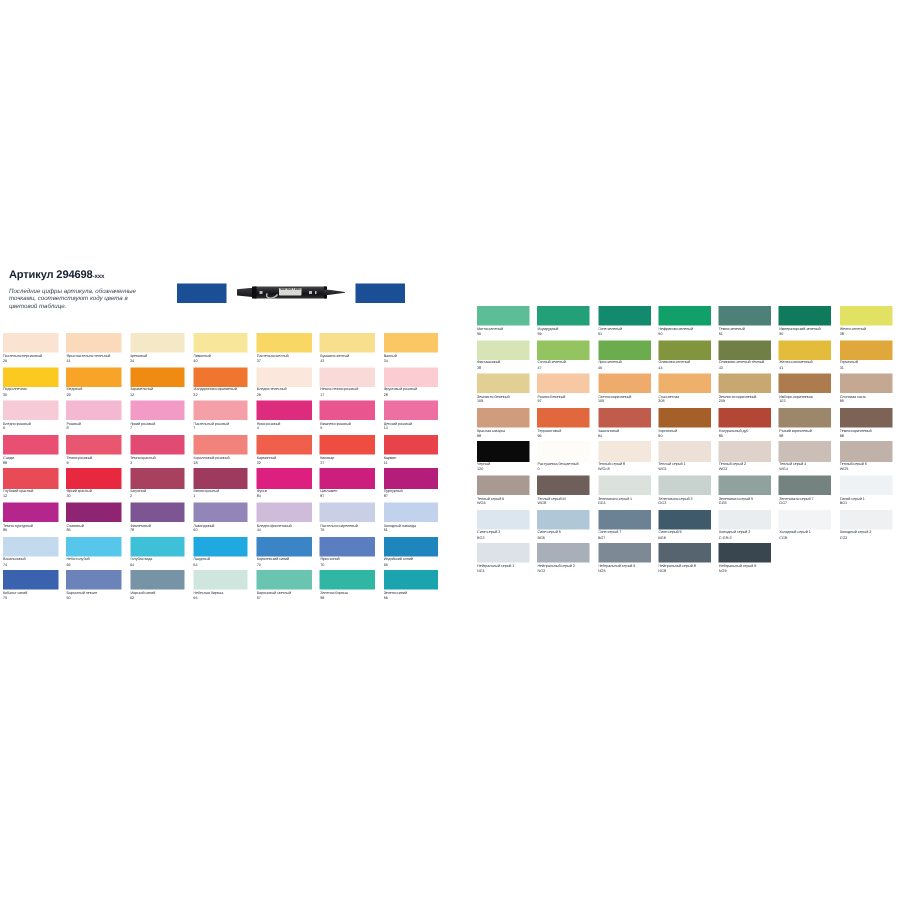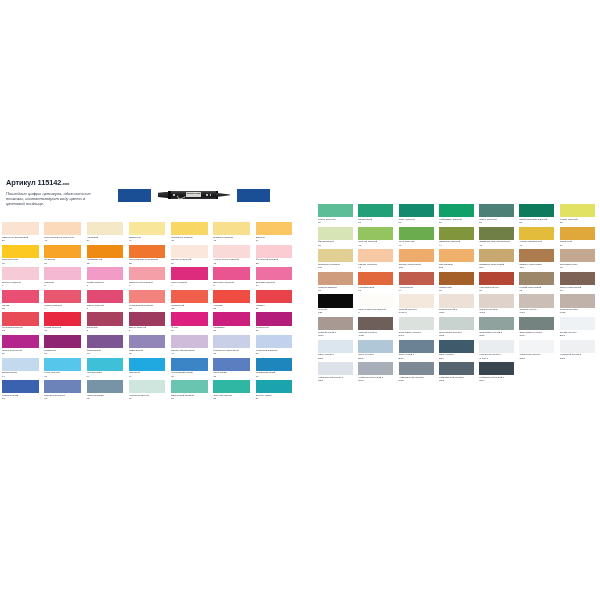--- a/index.html
+++ b/index.html
@@ -91,21 +91,21 @@
     position:absolute;left:0;top:17.1px;
     font-size:2.5px;line-height:3.1px;color:#2d3440;
   }
 </style>
 </head>
 <body style="background: rgb(255, 255, 255);">
 
 <div id="sheet">
 
   <div class="header">
-    <div class="art-title"><span>Артикул 115142</span><span class="suffix">-xxx</span></div>
+    <div class="art-title"><span>Артикул 294698</span><span class="suffix">-xxx</span></div>
     <div class="art-sub">Последние цифры артикула, обозначенные точками, соответствуют коду цвета в цветовой таблице.</div>
   </div>
 
   <div class="pen-wrap">
     <div class="chip left" style="background: rgb(26, 79, 150);"></div>
     <div class="marker">
       <div class="tip-broad"></div>
       <div class="barrel"></div>
       <div class="collar a"></div>
       <div class="collar b"></div>

